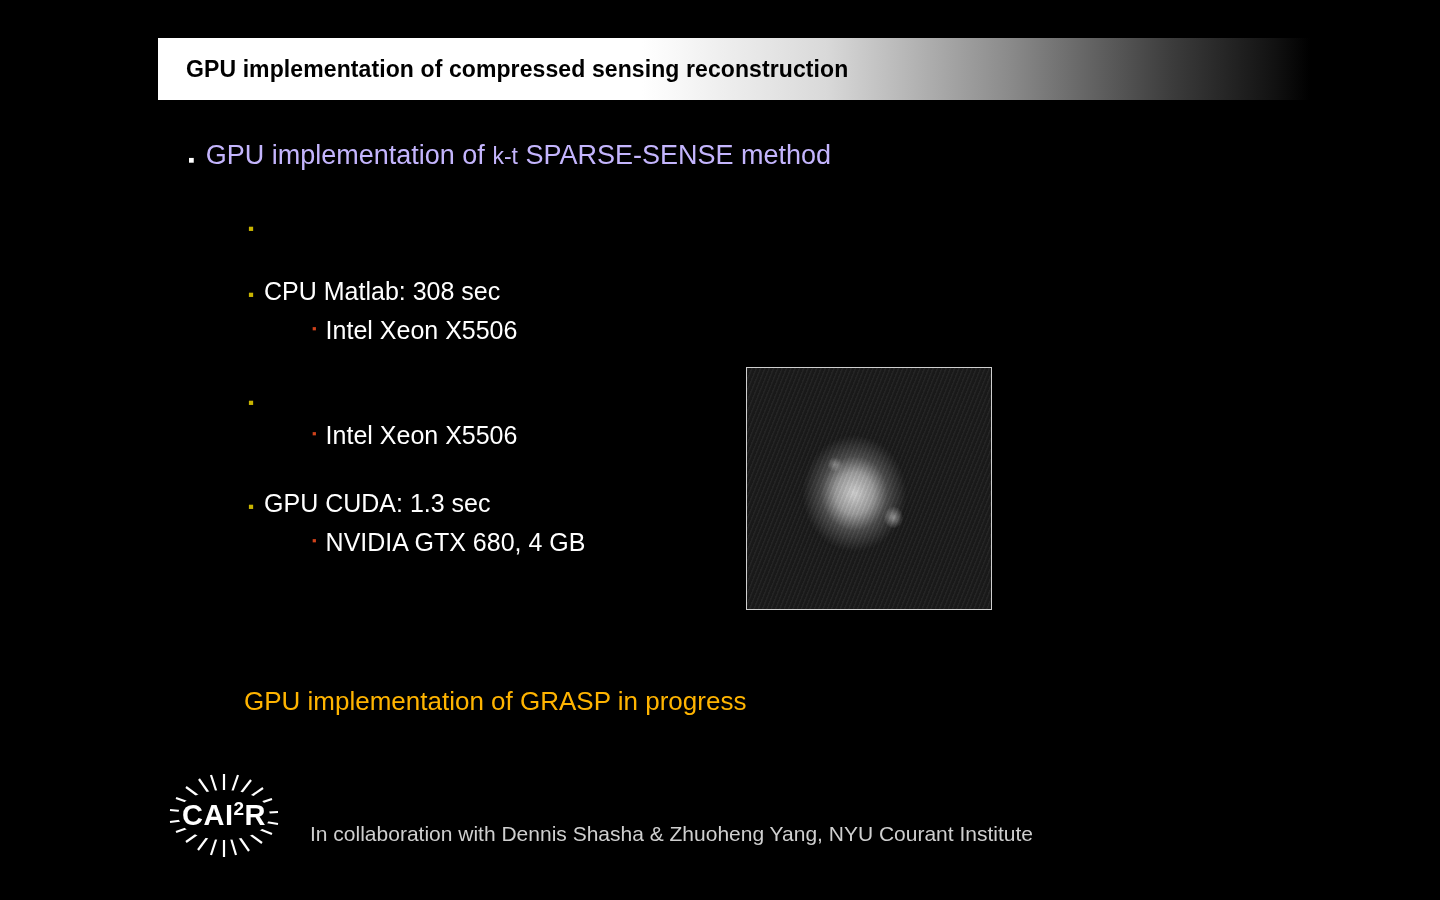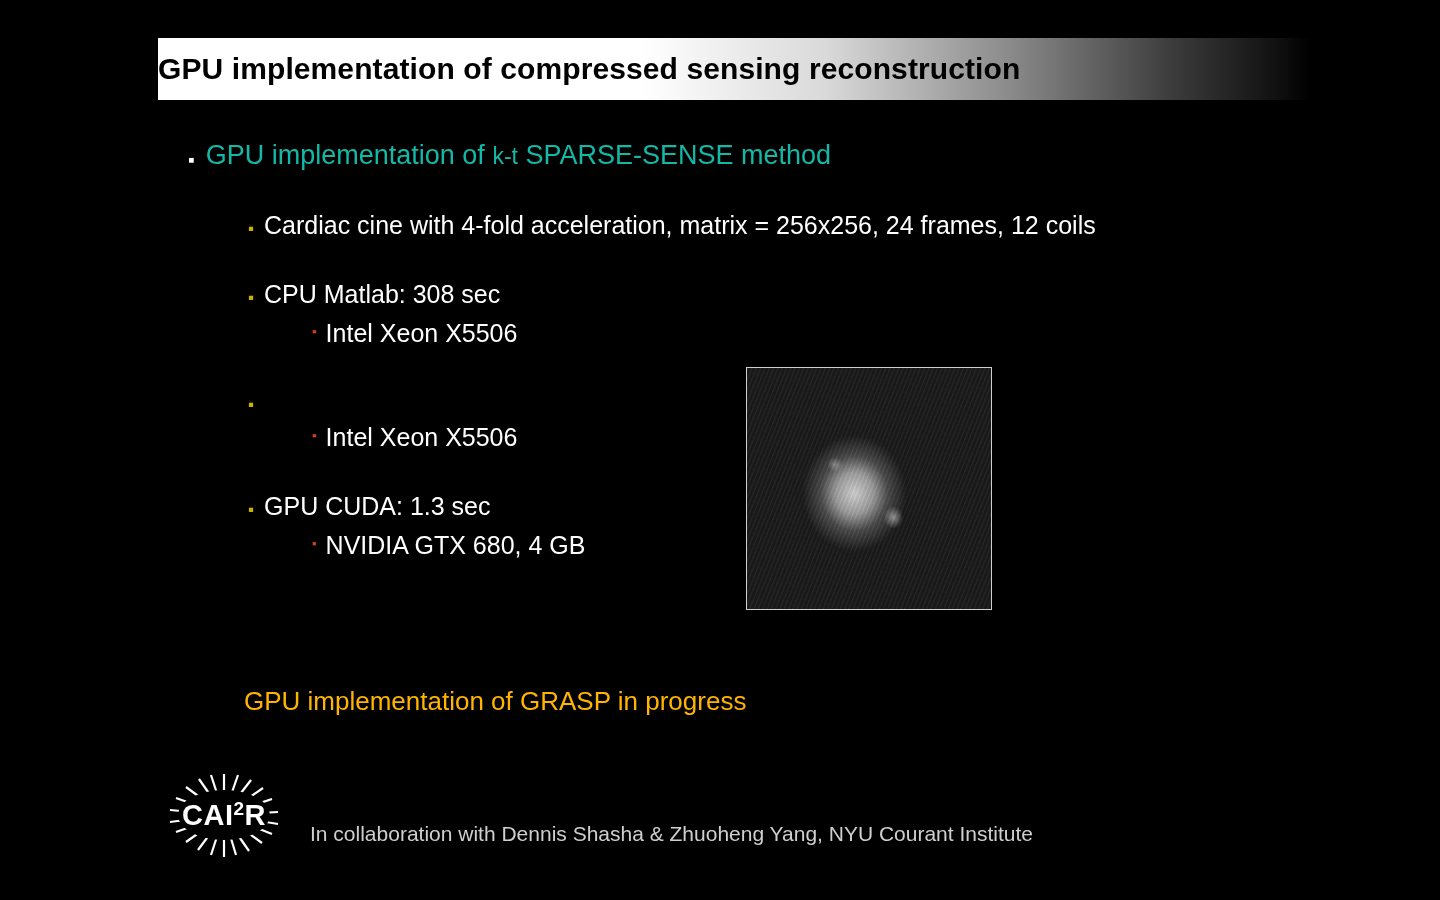--- a/index.html
+++ b/index.html
@@ -24,23 +24,24 @@
     top: 38px;
     width: 1152px;
     height: 62px;
     background: linear-gradient(to right,
         #ffffff 0%, #ffffff 42%, #d9d9d9 58%,
         #8a8a8a 74%, #3c3c3c 88%, #111111 97%, #000000 100%);
     display: flex;
     align-items: center;
   }
   #title-text {
-    font-size: 30px;
+    font-size: 23px;
     font-weight: bold;
     color: #000000;
+    padding-left: 28px;
     letter-spacing: 0.1px;
     white-space: nowrap;
   }
 
   
   #content {
     position: absolute;
     left: 0;
     top: 140px;
     width: 1440px;
@@ -59,21 +60,21 @@
   }
   .lvl1 .marker {
     color: #ffffff;
     font-size: 19px;
     line-height: 1;
     margin-top: 10px;
     margin-right: 11px;
   }
   .lvl1 .txt {
     font-size: 27px;
-    color: #14b8a6;
+    color: #c4b5fd;
   }
   .lvl1 .txt .small {
     font-size: 23px;
   }
 
   
   .lvl2 {
     margin-left: 248px;
     margin-bottom: 10px;
   }
@@ -189,21 +190,20 @@
 
   <div class="bullet-row lvl1">
     <span class="marker">▪</span>
     <span class="txt"><span>GPU implementation of </span><span class="small">k-t</span><span> SPARSE-SENSE method</span></span>
   </div>
 
   <div class="gap-md"></div>
 
   <div class="bullet-row lvl2">
     <span class="marker">▪</span>
-    <span class="txt">Cardiac cine with 4-fold acceleration, matrix = 256x256, 24 frames, 12 coils</span>
   </div>
 
   <div class="gap-lg"></div>
 
   <div class="bullet-row lvl2">
     <span class="marker">▪</span>
     <span class="txt">CPU Matlab: 308 sec</span>
   </div>
 
   <div class="bullet-row lvl3">

